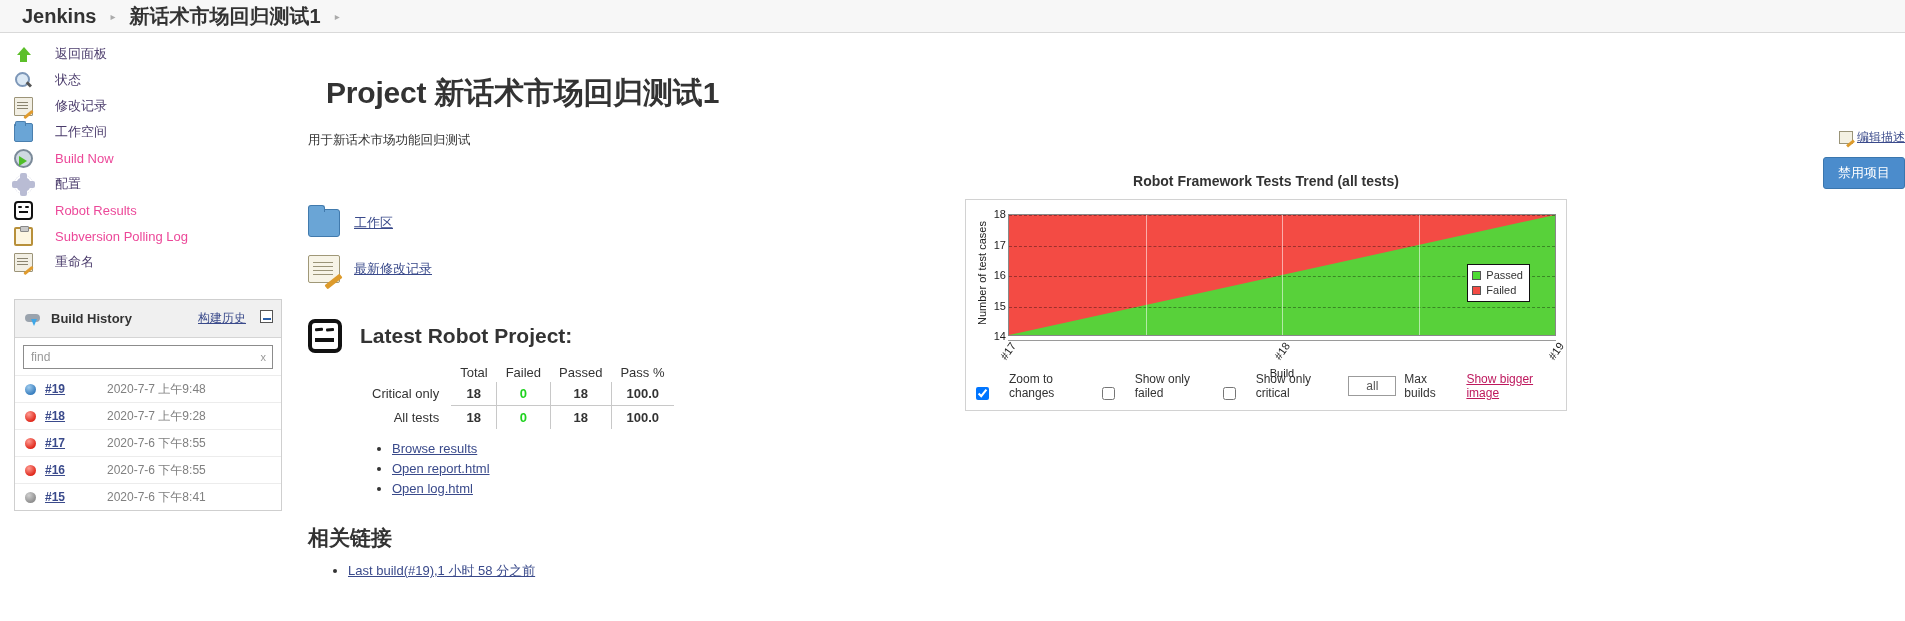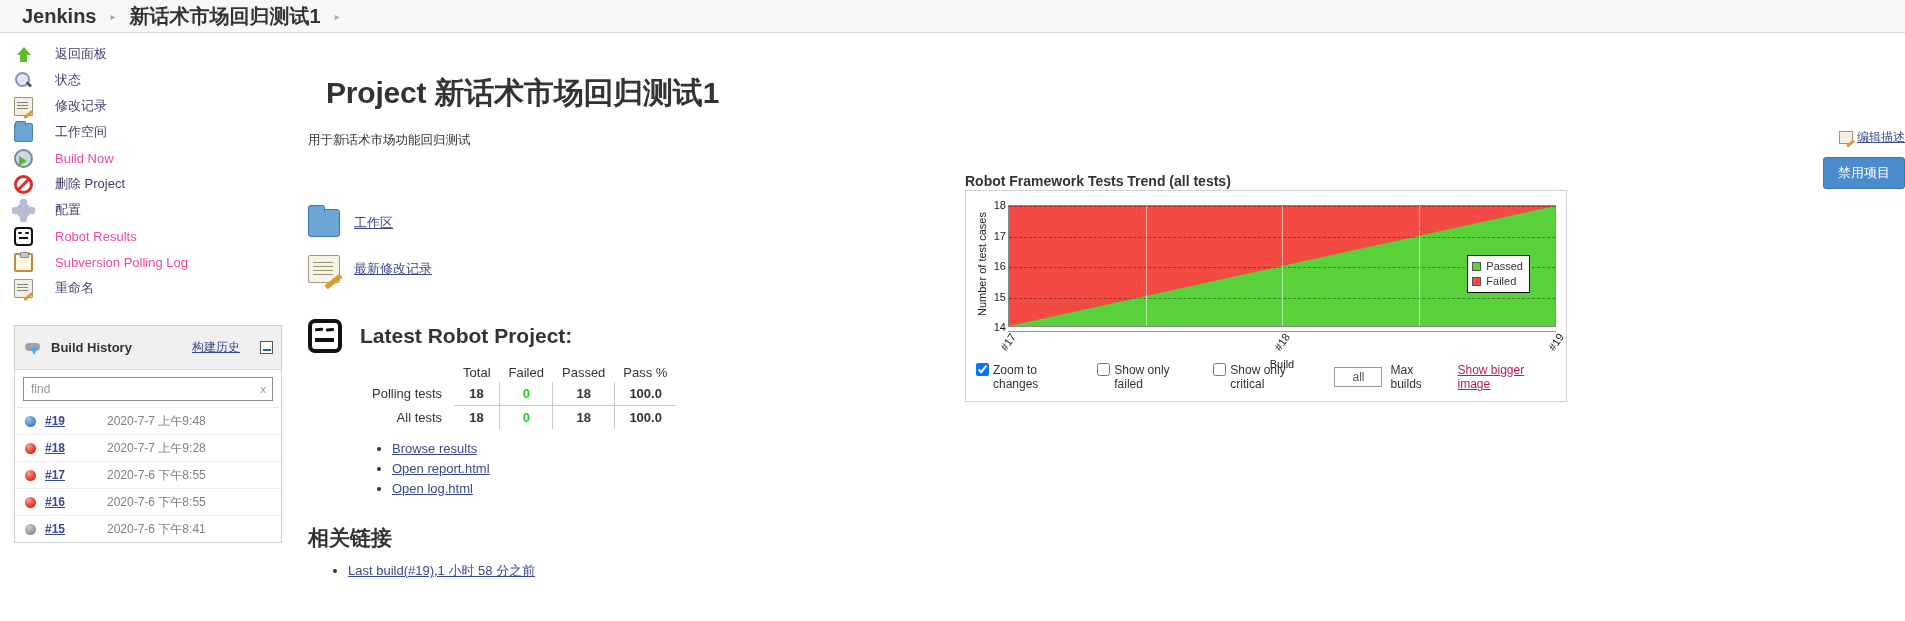--- a/index.html
+++ b/index.html
@@ -143,28 +143,28 @@
   
   #build-history {
     margin:24px 10px 0 14px;
     width:268px;
     border:1px solid #cfcfcf;
     background:#fff;
   }
   #bh-header {
     background:#f0f0f0;
     border-bottom:1px solid #d5d5d5;
-    height:44px;
+    height:38px;
     display:flex; align-items:center;
     padding:0 8px 0 10px;
     gap:8px;
   }
   #bh-header .bh-title { font-weight:bold; font-size:13px; color:#333; }
   #bh-header .bh-right {
-    margin-left:auto; display:flex; align-items:center; gap:20px;
+    margin-left:auto; display:flex; gap:14px;
   }
   #bh-header .bh-right a {
     color:#3a4a8b; font-size:12px; text-decoration:underline;
   }
   .ic-cloud{
     width:18px; height:14px; position:relative; flex:none;
   }
   .ic-cloud::before{
     content:""; position:absolute; left:0; top:2px; width:15px; height:8px;
     background:#9aa3ad; border-radius:5px;
@@ -314,22 +314,22 @@
     cursor:pointer;
     font-family:"Liberation Sans", sans-serif;
   }
 
   
   #chart-panel {
     position:absolute; left:675px; top:140px;
     width:602px;
   }
   #chart-title {
-    text-align:left; font-weight:bold; font-size:14px; color:#333;
-    margin-bottom:1px;
+    text-align:center; font-weight:bold; font-size:14px; color:#333;
+    margin-bottom:10px;
   }
   #chart-box {
     border:1px solid #d2d2d2;
     background:#fff;
     padding:12px 10px 10px 10px;
   }
   #chart-graphic {
     position:relative;
     height:150px;
     display:flex;
@@ -398,21 +398,21 @@
   }
   #chart-legend div { display:flex; align-items:center; gap:5px; color:#333; }
   #chart-legend .sw { width:9px; height:9px; border:1px solid #555; flex:none; }
 
   #chart-controls {
     display:flex; align-items:center; gap:0;
     margin-top:10px;
     font-size:12px;
     color:#333;
   }
-  #chart-controls label { display:flex; align-items:flex-start; gap:4px; margin-right:16px; cursor:pointer; }
+  #chart-controls label { display:flex; align-items:flex-end; gap:20px; margin-right:16px; cursor:pointer; }
   #chart-controls input[type=checkbox] { margin:0; }
   #maxbuilds-input {
     width:48px; height:20px; border:1px solid #9b9b9b; text-align:center;
     font-size:12px; color:#555; font-family:"Liberation Sans", sans-serif;
   }
   #maxbuilds-label { margin:0 12px 0 8px; }
   #bigger-image-link { color:#be185d; text-decoration:underline; font-size:12px; }
 
   ul { margin:0; }
 </style>
@@ -442,24 +442,20 @@
           <span class="ic ic-note"></span>
           <a href="#" class="tlabel">修改记录</a>
         </div>
         <div class="side-task">
           <span class="ic ic-folder"></span>
           <a href="#" class="tlabel">工作空间</a>
         </div>
         <div class="side-task">
           <span class="ic ic-clock"></span>
           <a href="#" class="tlabel en">Build Now</a>
-        </div>
-        <div class="side-task">
-          <span class="ic ic-deny"></span>
-          <a href="#" class="tlabel">删除 Project</a>
         </div>
         <div class="side-task">
           <span class="ic ic-gear"></span>
           <a href="#" class="tlabel">配置</a>
         </div>
         <div class="side-task">
           <span class="ic ic-robot"></span>
           <a href="#" class="tlabel en">Robot Results</a>
         </div>
         <div class="side-task">
@@ -548,21 +544,21 @@
           <tr>
             <th></th>
             <th>Total</th>
             <th>Failed</th>
             <th>Passed</th>
             <th>Pass %</th>
           </tr>
         </thead>
         <tbody id="rr-body">
             <tr>
-              <td class="rowlabel">Polling tests</td>
+              <td class="rowlabel">Critical only</td>
               <td class="c-total">18</td>
               <td class="failed c-failed">0</td>
               <td class="c-passed">18</td>
               <td class="">100.0</td>
             </tr>
             <tr>
               <td class="rowlabel">All tests</td>
               <td class="c-total">18</td>
               <td class="failed c-failed">0</td>
               <td class="c-passed">18</td>

